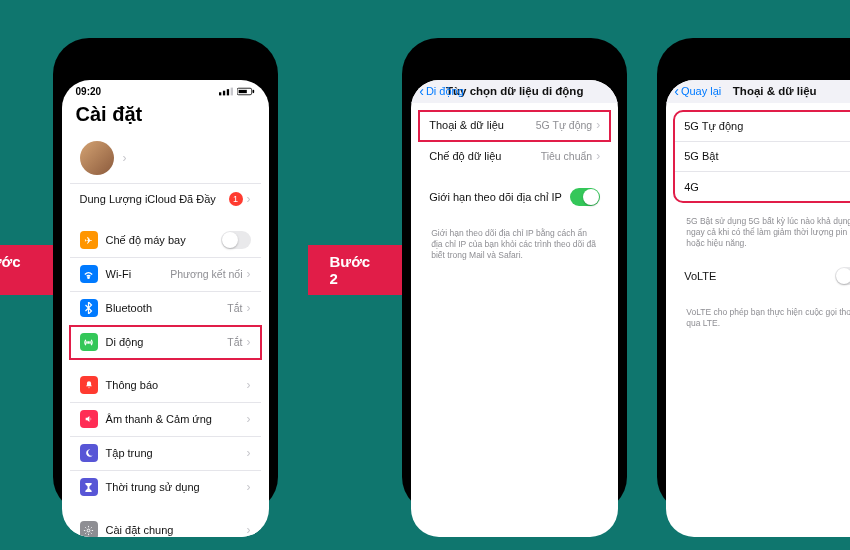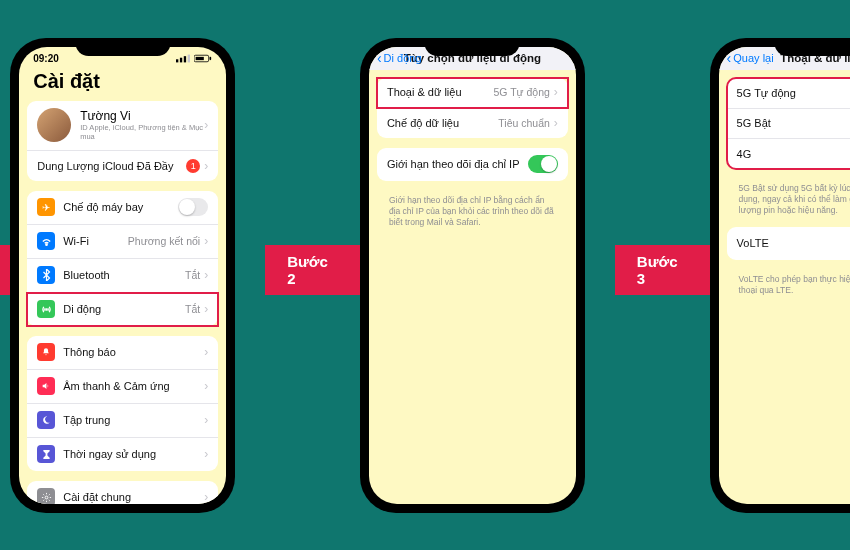--- a/index.html
+++ b/index.html
@@ -16,23 +16,23 @@
     background: #e11d48; color: #fff; font-weight: 700;
     padding: 8px 22px; font-size: 15px; margin-bottom: 10px;
   }
   .phone {
     width: 235px; height: 475px;
     background: #000; border-radius: 36px; padding: 9px;
     position: relative;
   }
   .screen {
     width: 100%; height: 100%;
-    background: #fef9c3; border-radius: 28px;
+    background: #ffffff; border-radius: 28px;
     overflow: hidden; position: relative;
-    font-size: 10.5px; color: #111;
+    font-size: 10.5px; color: #111; margin-top: 33px;
   }
   .notch {
     position: absolute; top: 0; left: 50%; transform: translateX(-50%);
     width: 95px; height: 18px; background: #000;
     border-radius: 0 0 13px 13px; z-index: 10;
   }
   .statusbar {
     display: flex; justify-content: space-between; align-items: center;
     padding: 6px 14px 2px; font-size: 10px; font-weight: 600; color: #000;
   }
@@ -119,24 +119,20 @@
               <rect x="2" y="3" width="10" height="4" fill="#000"></rect>
               <rect x="19" y="3" width="2" height="4" rx="1" fill="#000"></rect>
             </svg>
         </span>
       </div>
       <div class="bigtitle">Cài đặt</div>
       <div class="content">
         <div class="group">
           <div class="row">
             <div class="avatar"></div>
-            <div class="profile-txt" style="flex:1">
-              <div class="name">Tường Vi</div>
-              <div class="sub">ID Apple, iCloud, Phương tiện &amp; Mục mua</div>
-            </div>
             <span class="chev">›</span>
           </div>
           <div class="row">
             <span class="row-label">Dung Lượng iCloud Đã Đầy</span>
             <span class="badge-red">1</span>
             <span class="chev">›</span>
           </div>
         </div>
         <div class="group">
           <div class="row">
@@ -207,21 +203,21 @@
             </div>
             <span class="row-label">Tập trung</span>
             <span class="chev">›</span>
           </div>
           <div class="row">
             <div class="icon-sq bg-indigo">
               <svg width="9" height="11" viewBox="0 0 20 24" fill="#fff">
                   <path d="M3 2 h14 v3 l-5 5 v4 l5 5 v3 H3 v-3 l5-5 v-4 l-5-5 z"></path>
                 </svg>
             </div>
-            <span class="row-label">Thời ngay sử dụng</span>
+            <span class="row-label">Thời trung sử dụng</span>
             <span class="chev">›</span>
           </div>
         </div>
         <div class="group">
           <div class="row">
             <div class="icon-sq bg-gray">
               <svg width="11" height="11" viewBox="0 0 24 24" fill="#fff">
                   <circle cx="12" cy="12" r="3" fill="none" stroke="#fff" stroke-width="2"></circle>
                   <path d="M12 2v3M12 19v3M2 12h3M19 12h3M5 5l2 2M17 17l2 2M19 5l-2 2M7 17l-2 2" stroke="#fff" stroke-width="2"></path>
                 </svg>
@@ -268,21 +264,20 @@
               </div>
           </div>
         </div>
         <div class="footnote">Giới hạn theo dõi địa chỉ IP bằng cách ẩn địa chỉ IP của bạn khỏi các trình theo dõi đã biết trong Mail và Safari.</div>
       </div>
     </div>
   </div>
 </div>
 
 <div class="step">
-  <div class="step-badge">Bước 3</div>
   <div class="phone">
     <div class="notch"></div>
     <div class="screen">
       <div class="nav">
         <div class="back">
           <span style="font-size:14px">‹</span>
           <span>Quay lại</span>
         </div>
         <div class="title">Thoại &amp; dữ liệu</div>
       </div>

